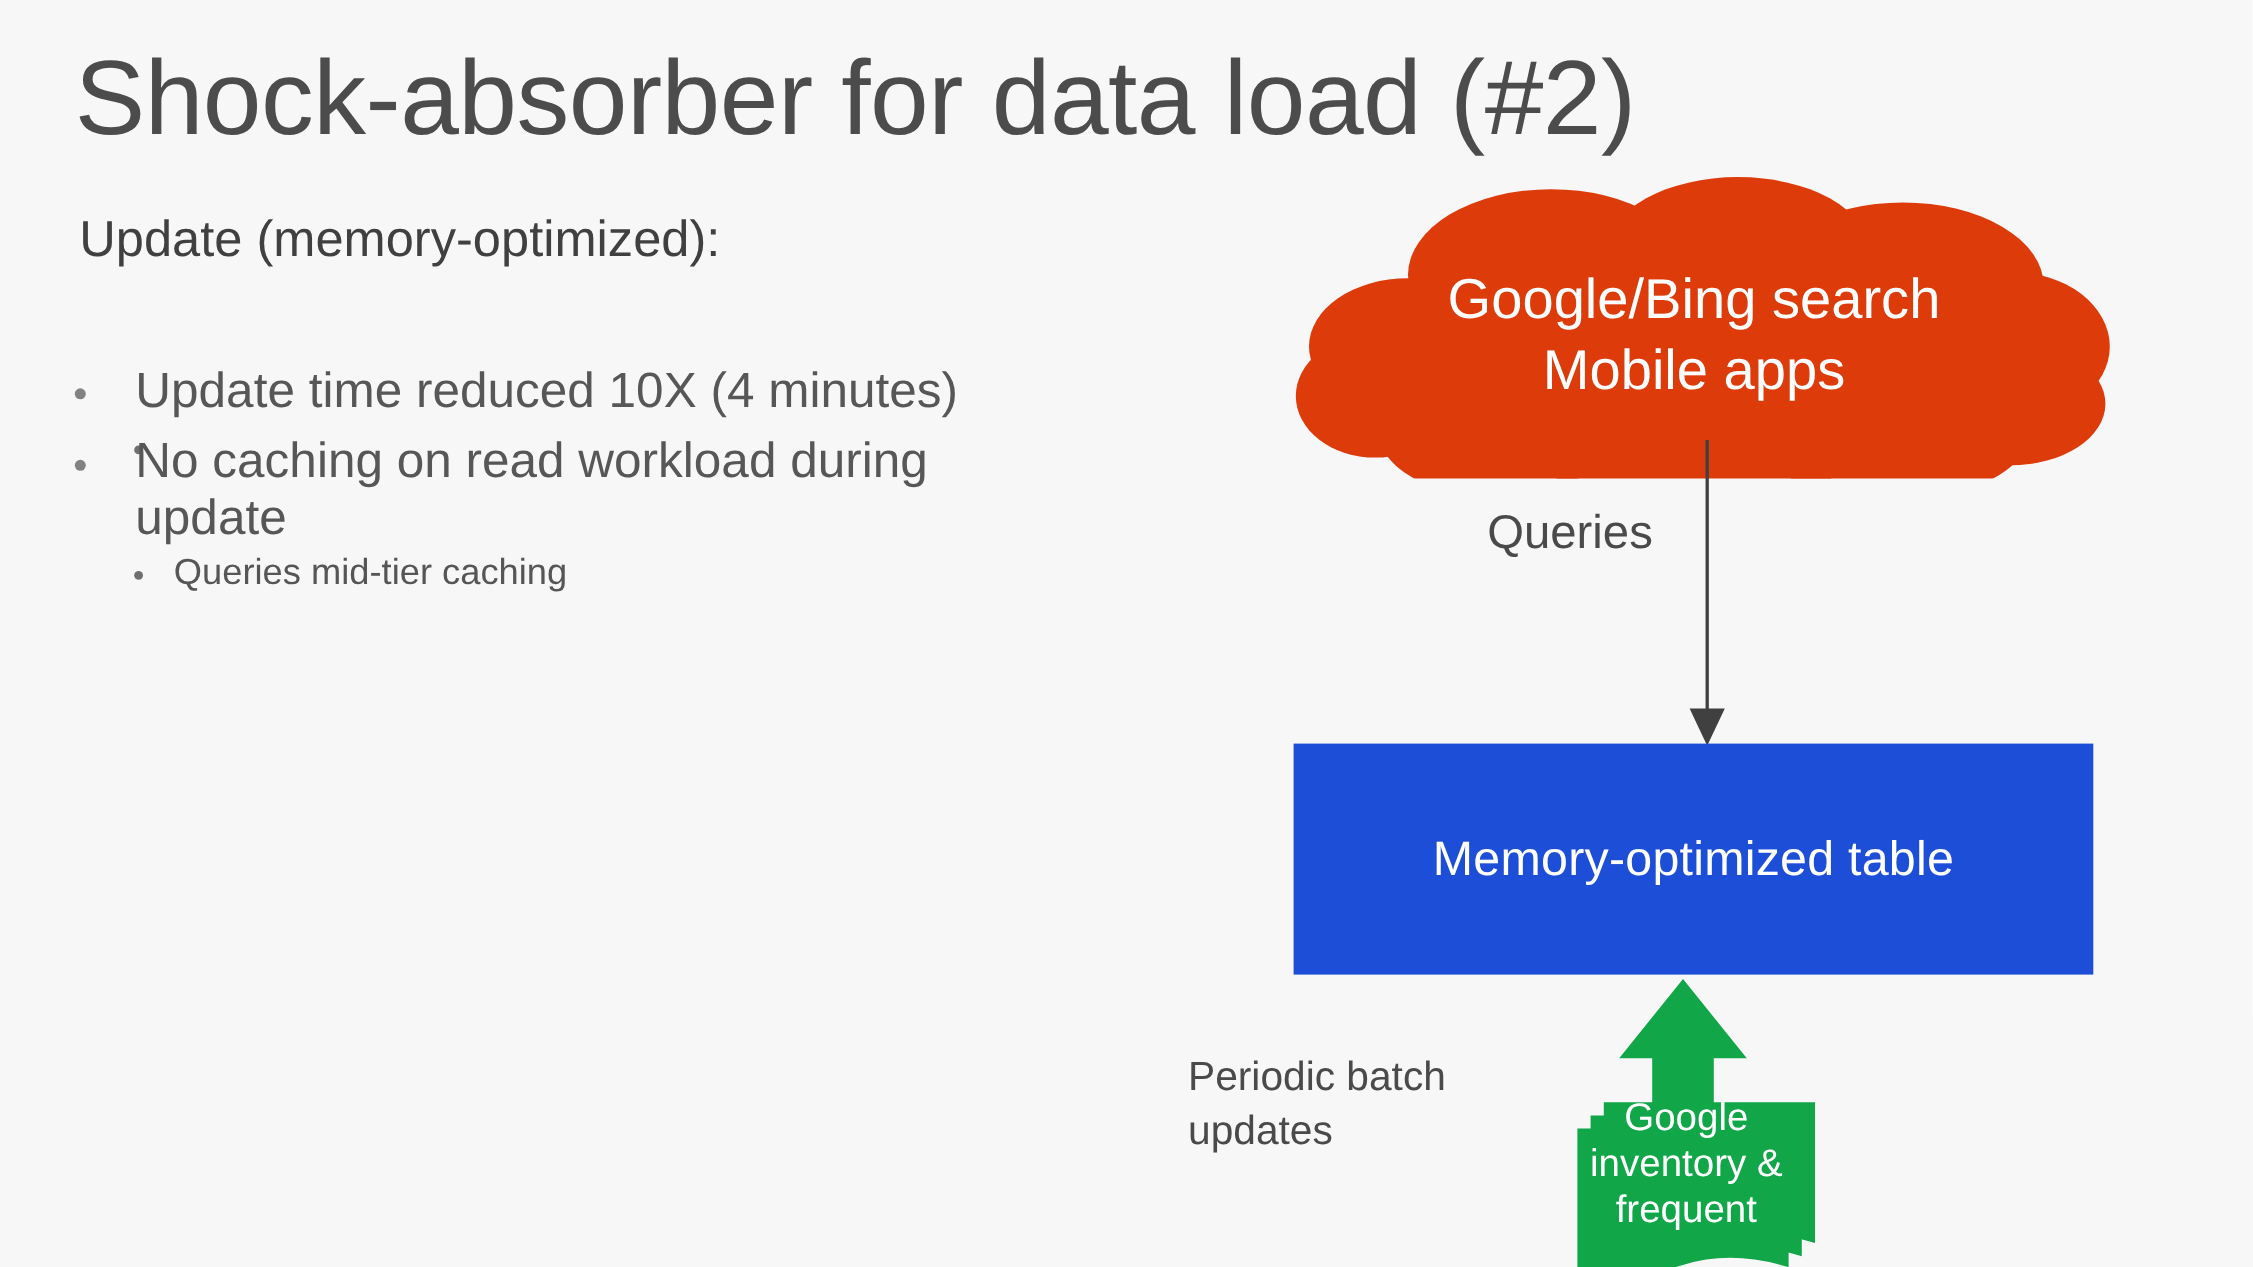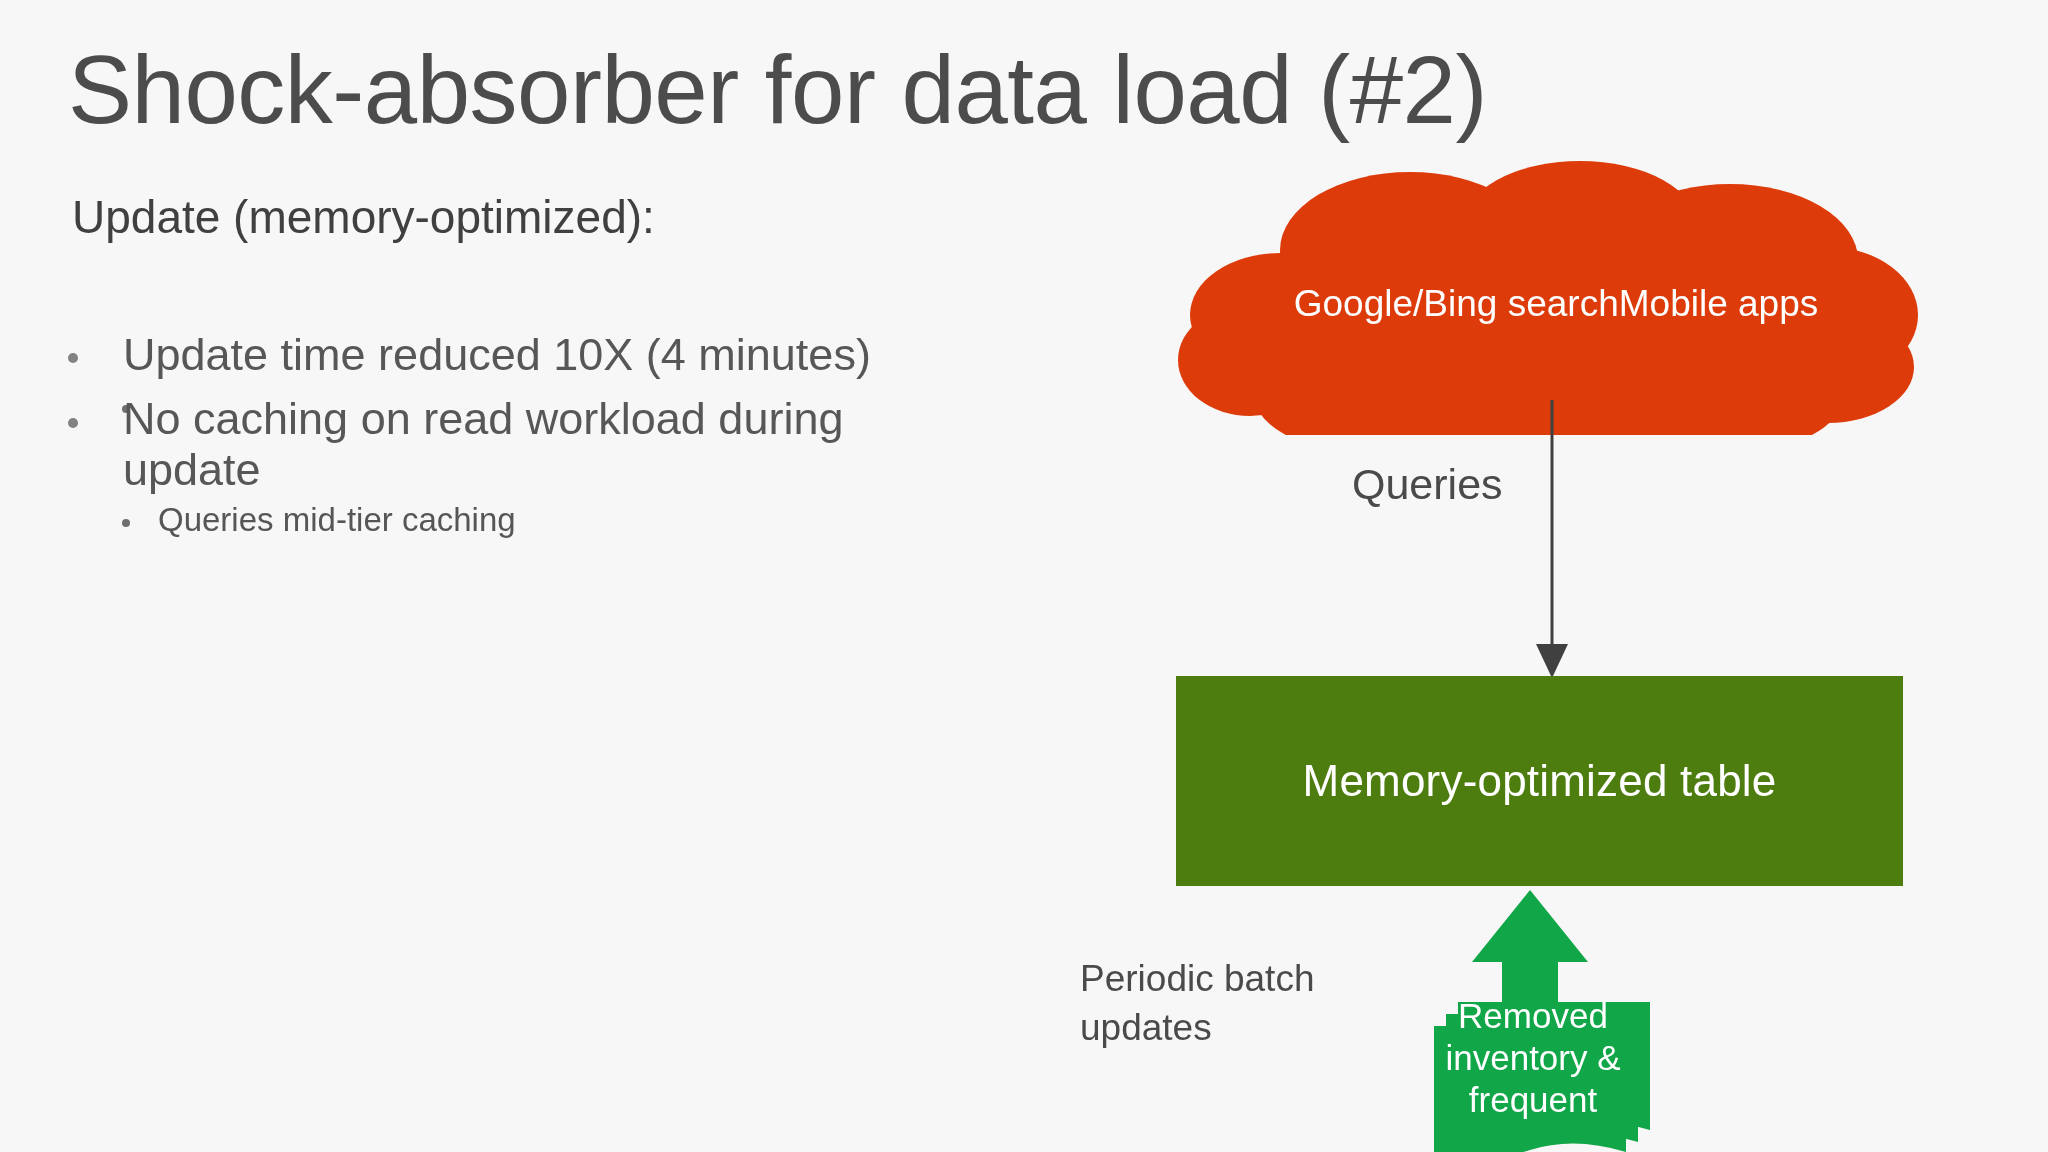--- a/index.html
+++ b/index.html
@@ -104,30 +104,30 @@
 
   .cloud-wrap {
     position: absolute;
     left: 1160px;
     top: 155px;
     width: 760px;
     height: 280px;
   }
   .cloud-text {
     position: absolute;
-    left: 16px;
+    left: 0;
     top: 0;
     width: 760px;
     height: 280px;
     display: flex;
-    flex-direction: row;
+    flex-direction: column;
     align-items: center;
     justify-content: center;
     color: #ffffff;
-    font-size: 37px;
+    font-size: 51px;
     font-weight: 400;
     line-height: 1.28;
     text-align: center;
     padding-top: 18px;
     box-sizing: border-box;
   }
 
   .queries-label {
     position: absolute;
     left: 1352px;
@@ -137,21 +137,21 @@
     color: #4a4a4a;
     white-space: nowrap;
   }
 
   .blue-box {
     position: absolute;
     left: 1176px;
     top: 676px;
     width: 727px;
     height: 210px;
-    background: #4d7c0f;
+    background: #1d4ed8;
     display: flex;
     align-items: center;
     justify-content: center;
   }
   .blue-box span {
     color: #ffffff;
     font-size: 44px;
     font-weight: 300;
     letter-spacing: 0.2px;
   }
@@ -259,19 +259,19 @@
         <path d="M 60 122 L 252 122 L 252 250 Q 200 234 156 248 Q 110 262 60 250 Z" fill="#11a648"></path>
         <path d="M 48 134 L 240 134 L 240 262 Q 188 246 144 260 Q 98 274 48 262 Z" fill="#11a648"></path>
       </g>
 
       <path d="M 36 146 L 228 146 L 228 272 Q 176 256 132 270 Q 86 284 36 272 Z" fill="#11a648"></path>
 
       <polygon points="132,10 190,82 160,82 160,150 104,150 104,82 74,82" fill="#11a648"></polygon>
     </svg>
 
     <div class="docs-text">
-      <div>Removed</div>
+      <div>Google</div>
       <div>inventory &amp;</div>
       <div>frequent</div>
     </div>
 
   </div>
 </div>
 
 </body></html>

